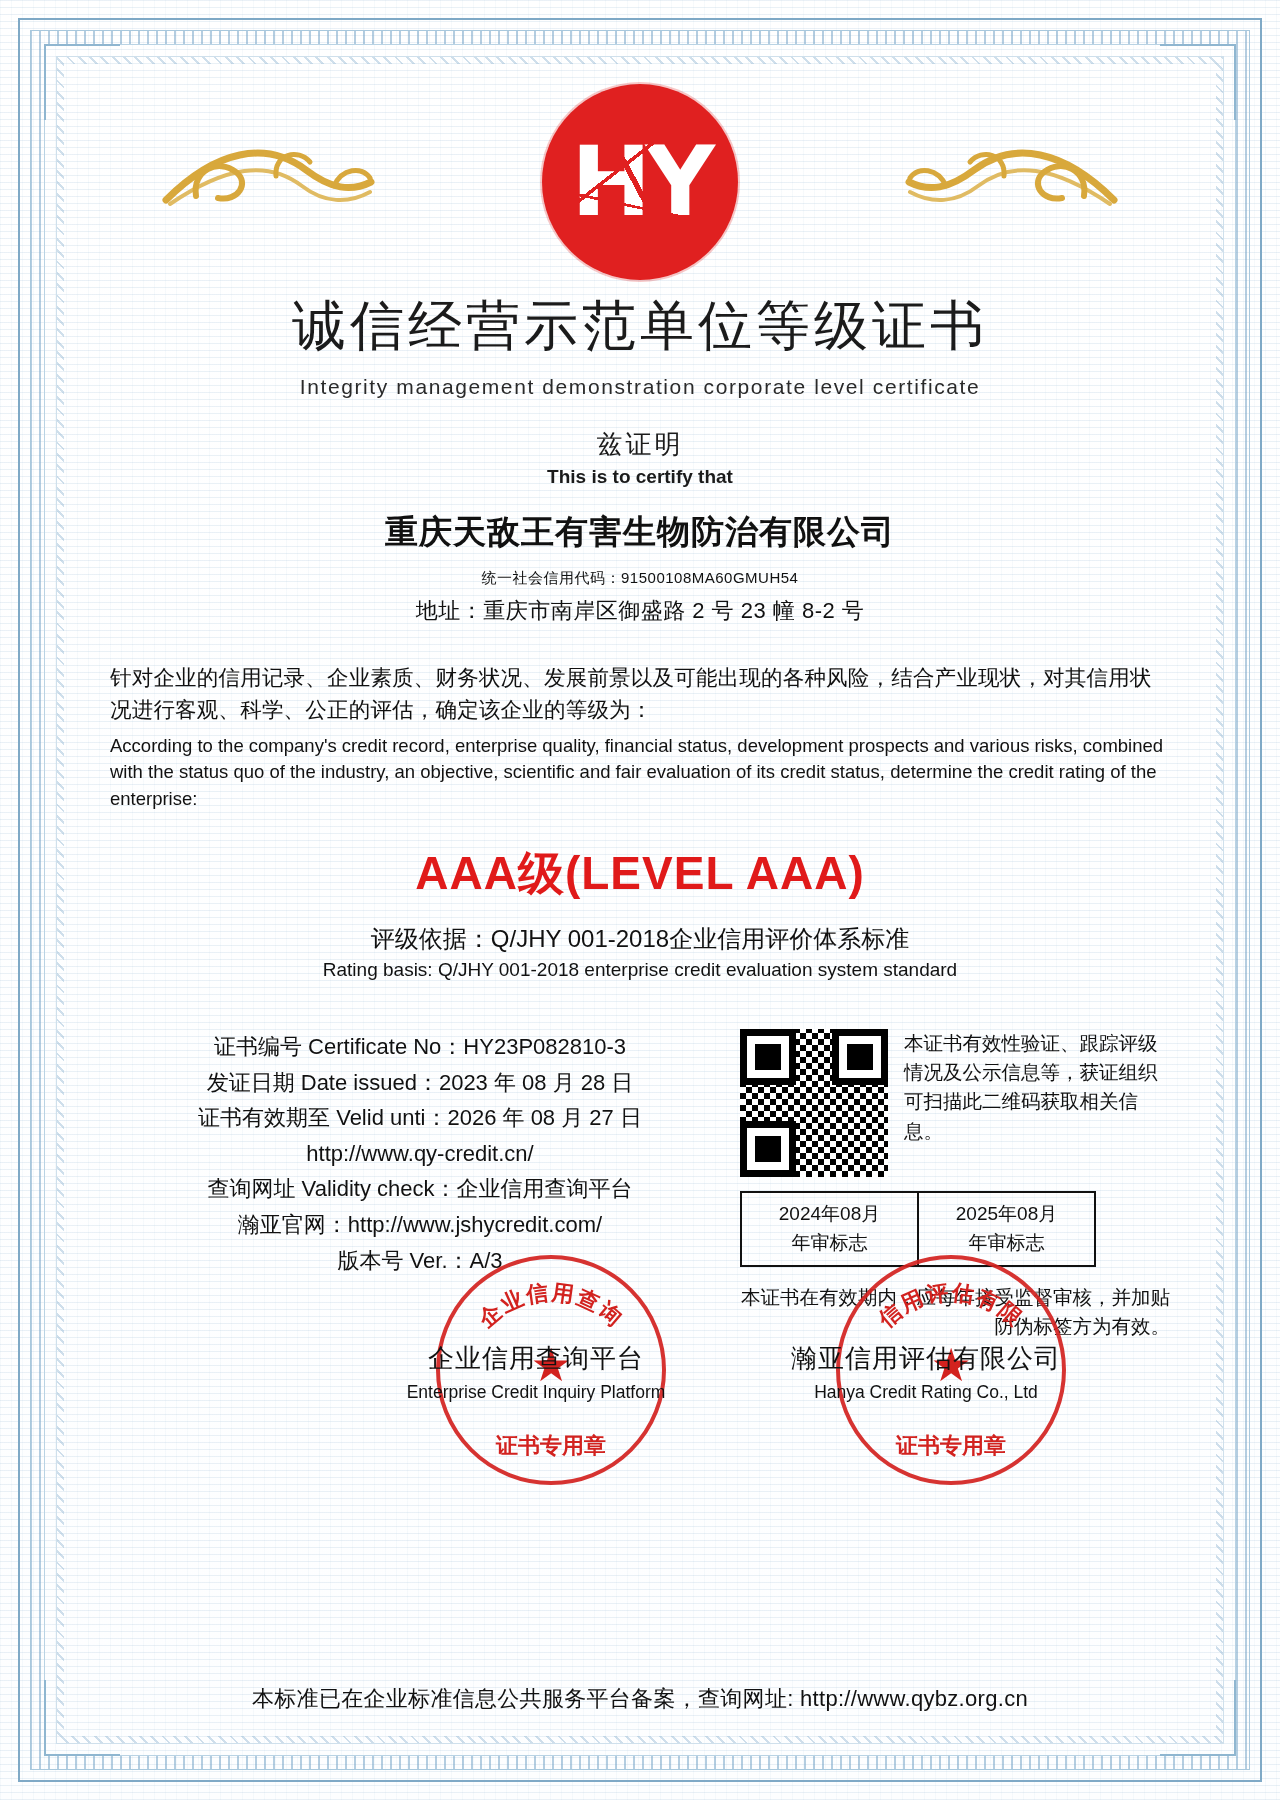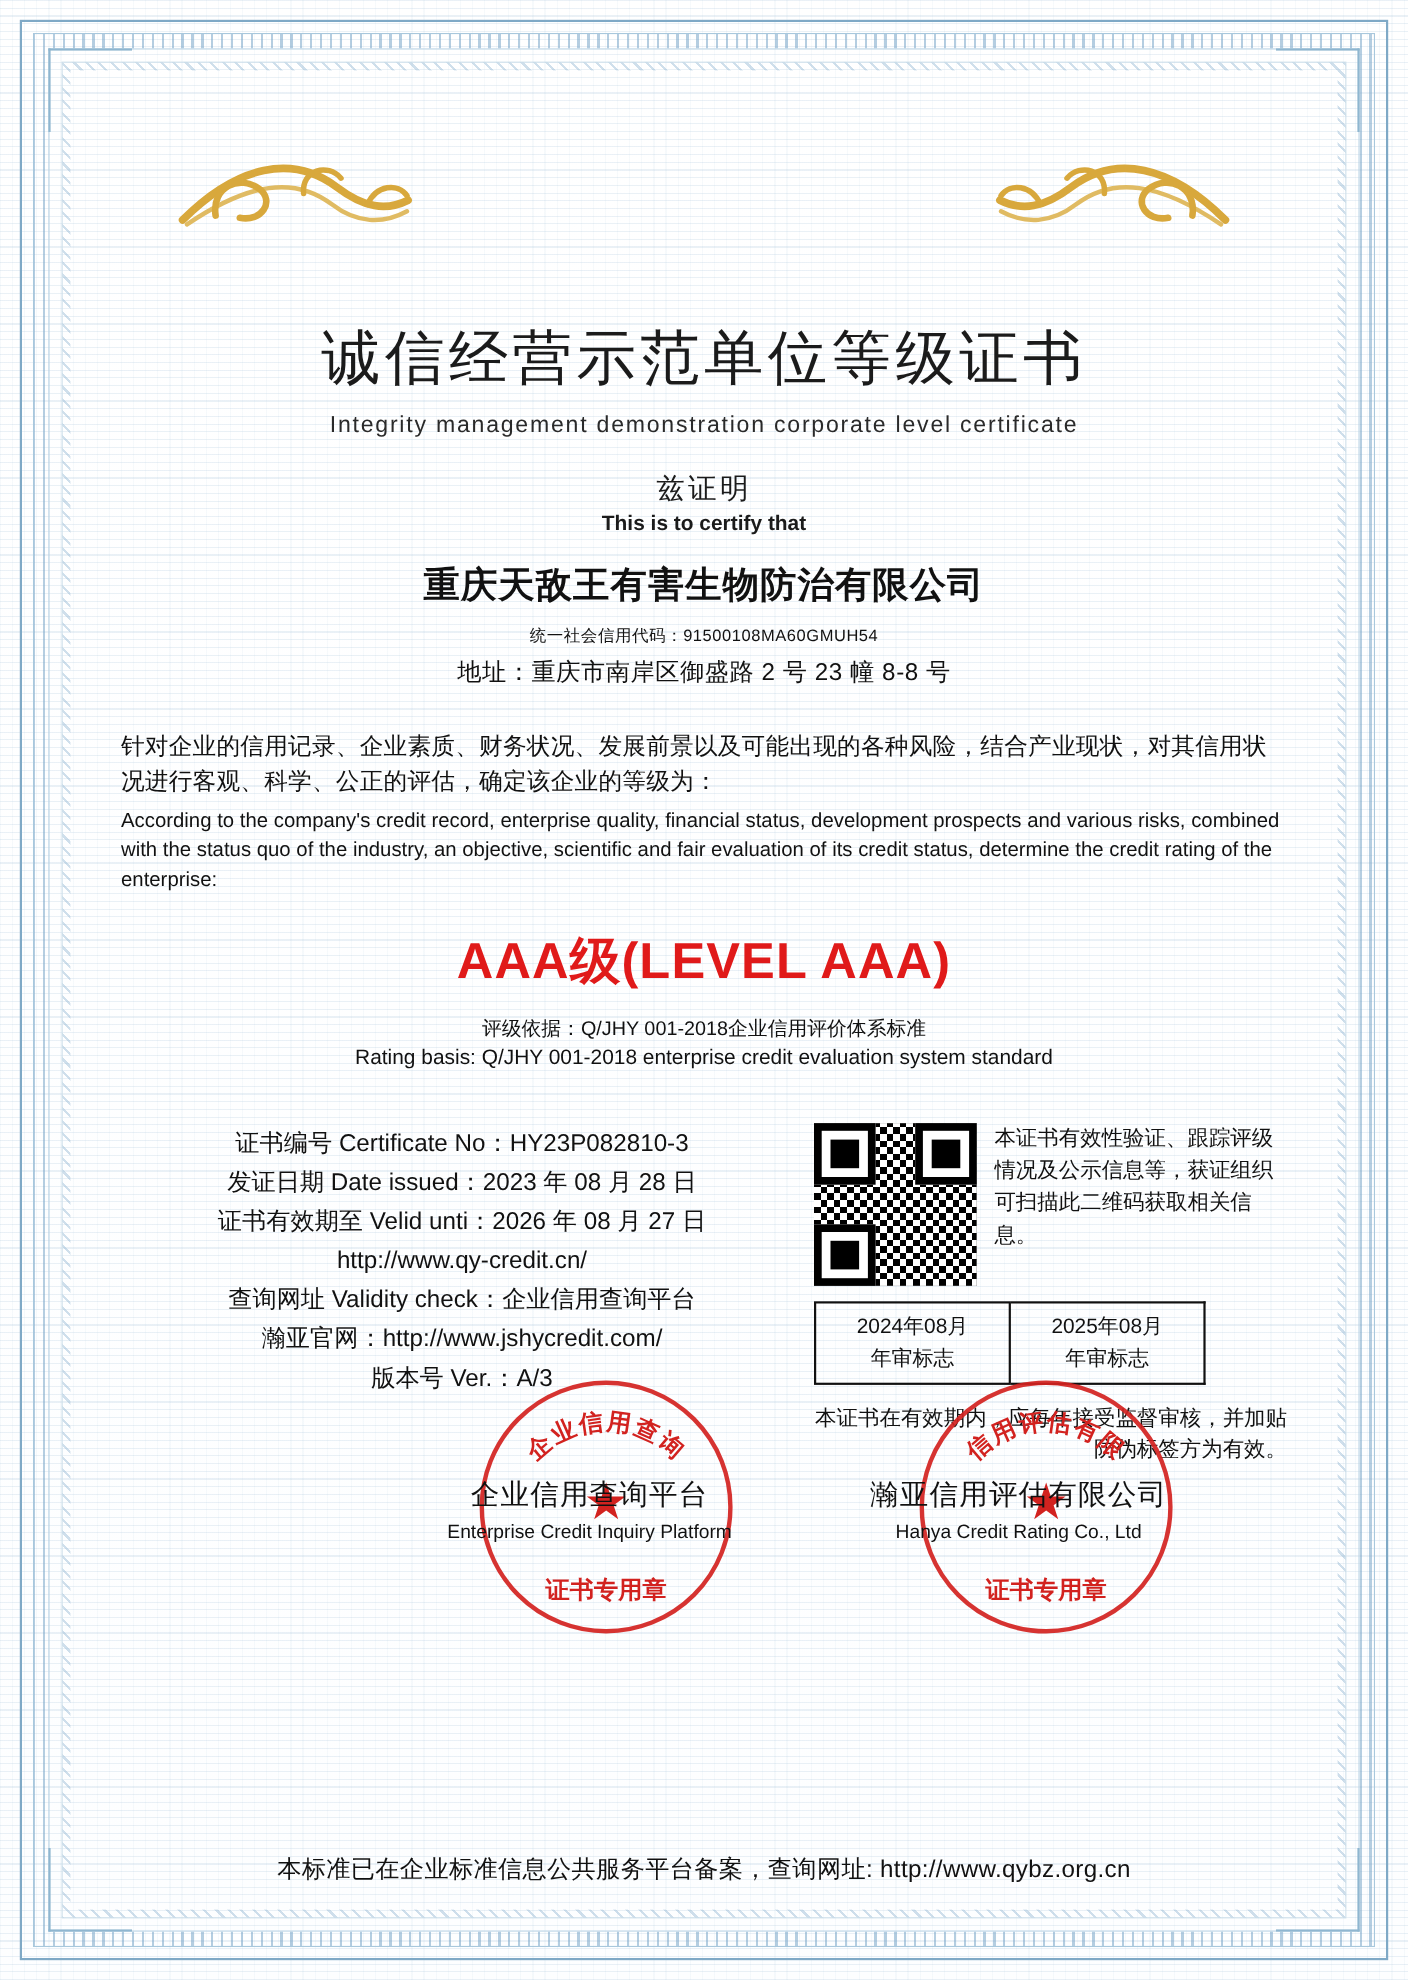--- a/index.html
+++ b/index.html
@@ -98,21 +98,21 @@
   }
   .para .cn{
     font-size:21.5px;color:#111;line-height:1.5;letter-spacing:0.2px;
   }
   .para .en{
     font-size:18.5px;color:#111;line-height:1.45;margin-top:6px;
   }
   .level{
     color:#e01a1a;font-size:46px;font-weight:bold;margin-top:30px;letter-spacing:1px;
   }
-  .basis-cn{font-size:18px;color:#111;margin-top:18px;}
+  .basis-cn{font-size:24px;color:#111;margin-top:18px;}
   .basis-en{font-size:19px;color:#111;margin-top:4px;}
 
   
   .info-row{display:flex;margin-top:48px;padding:0 14px;align-items:flex-start;}
   .info-left{width:620px;text-align:center;}
   .info-left .line{font-size:22px;color:#111;line-height:1.62;white-space:nowrap;}
   .info-right{flex:1;display:flex;flex-direction:column;align-items:flex-start;padding-left:10px;}
   .qr-row{display:flex;align-items:flex-start;}
   .qr{
     width:148px;height:148px;flex:0 0 148px;
@@ -199,31 +199,34 @@
         <path d="M120 46 C118 24, 142 18, 154 32" stroke="#d8a83c" stroke-width="5" fill="none" stroke-linecap="round"></path>
         <path d="M178 56 C186 38, 206 36, 214 48" stroke="#d8a83c" stroke-width="5" fill="none" stroke-linecap="round"></path>
       </svg>
       <svg class="flourish right" viewBox="0 0 330 110">
         <path d="M10 70 C60 20, 110 10, 150 40 C175 59, 195 62, 215 52" stroke="#d8a83c" stroke-width="7" fill="none" stroke-linecap="round"></path>
         <path d="M14 74 C70 36, 112 30, 146 56 C168 73, 192 74, 214 62" stroke="#e0bb63" stroke-width="4" fill="none" stroke-linecap="round"></path>
         <path d="M40 66 C36 40, 62 28, 80 42 C94 53, 82 72, 62 68" stroke="#d8a83c" stroke-width="6" fill="none" stroke-linecap="round"></path>
         <path d="M120 46 C118 24, 142 18, 154 32" stroke="#d8a83c" stroke-width="5" fill="none" stroke-linecap="round"></path>
         <path d="M178 56 C186 38, 206 36, 214 48" stroke="#d8a83c" stroke-width="5" fill="none" stroke-linecap="round"></path>
       </svg>
+      <div class="logo">
+        <span class="hy">HY</span>
+      </div>
     </div>
 
     <div class="title-cn">诚信经营示范单位等级证书</div>
     <div class="title-en">Integrity management demonstration corporate level certificate</div>
 
     <div class="certify-cn">兹证明</div>
     <div class="certify-en">This is to certify that</div>
 
     <div class="company">重庆天敌王有害生物防治有限公司</div>
     <div class="credit-code">统一社会信用代码：91500108MA60GMUH54</div>
-    <div class="address">地址：重庆市南岸区御盛路 2 号 23 幢 8-8 号</div>
+    <div class="address">地址：重庆市南岸区御盛路 2 号 23 幢 8-2 号</div>
 
     <div class="para">
       <div class="cn">针对企业的信用记录、企业素质、财务状况、发展前景以及可能出现的各种风险，结合产业现状，对其信用状况进行客观、科学、公正的评估，确定该企业的等级为：</div>
       <div class="en">According to the company's credit record, enterprise quality, financial status, development prospects and various risks, combined with the status quo of the industry, an objective, scientific and fair evaluation of its credit status, determine the credit rating of the enterprise:</div>
     </div>
 
     <div class="level">AAA级(LEVEL AAA)</div>
     <div class="basis-cn">评级依据：Q/JHY 001-2018企业信用评价体系标准</div>
     <div class="basis-en">Rating basis: Q/JHY 001-2018 enterprise credit evaluation system standard</div>
 

